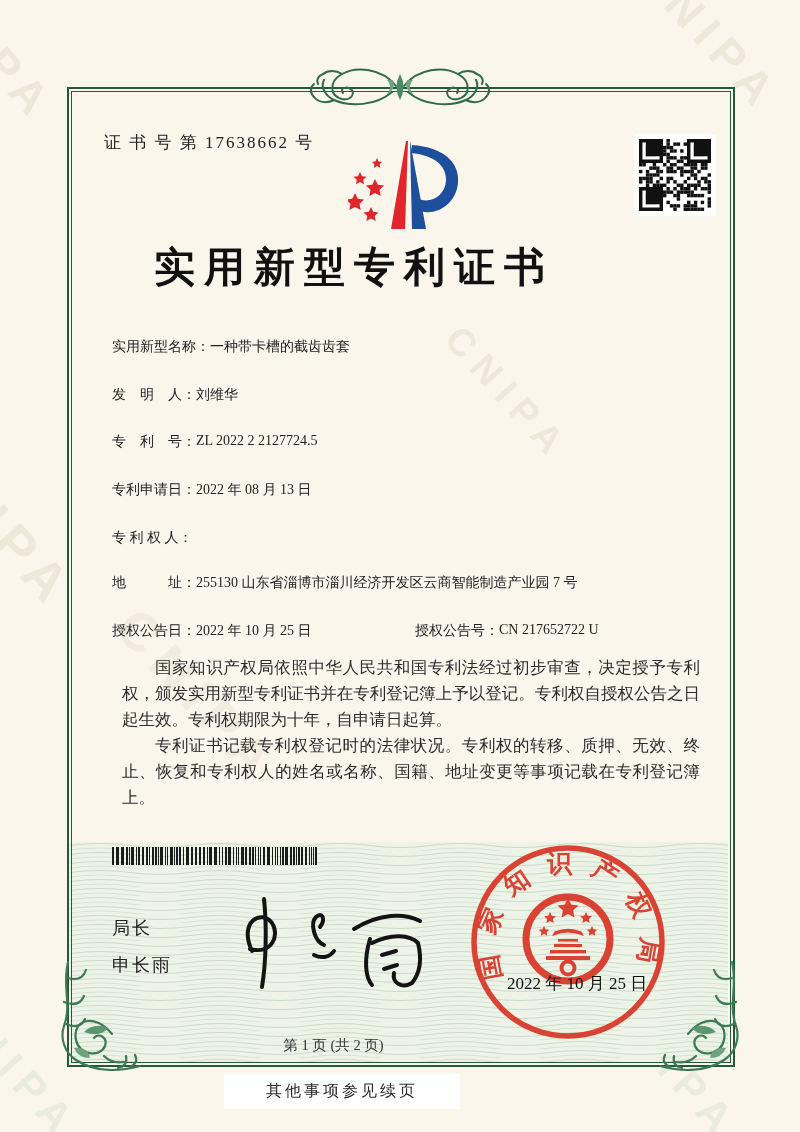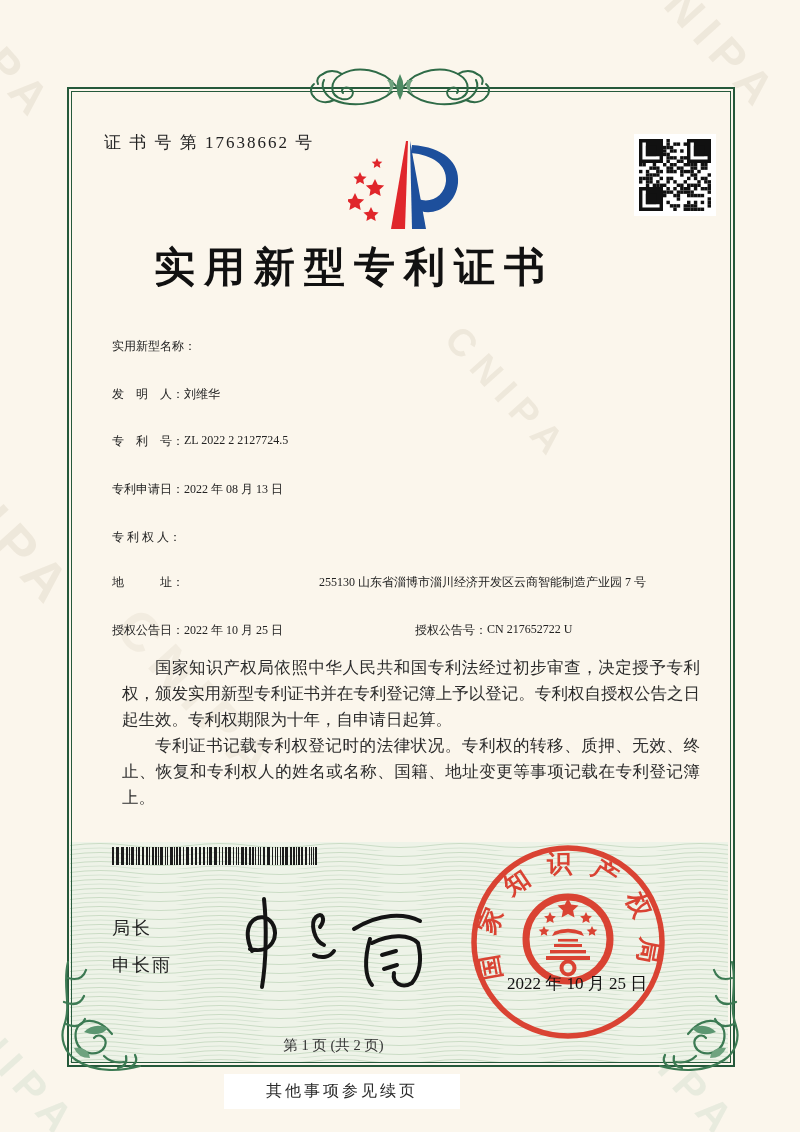--- a/index.html
+++ b/index.html
@@ -30,21 +30,21 @@
   .ornament{z-index:4;pointer-events:none;}
   
   #cert-number{left:104px;top:131px;z-index:5;font-size:17px;letter-spacing:2px;color:#222;}
   #logo{left:348px;top:133px;z-index:5;}
   #qr{left:634px;top:134px;width:82px;height:82px;background:#fff;z-index:5;padding:5px;box-sizing:border-box;}
   #doc-title{
     left:0;top:240px;width:708px;z-index:5;text-align:center;
     font-size:41px;font-weight:900;letter-spacing:9px;color:#111;
   }
   
-  .row{position:absolute;left:112px;z-index:5;font-size:12px;color:#222;display:flex;text-align:right;}
+  .row{position:absolute;left:112px;z-index:5;font-size:14px;color:#222;display:flex;}
   .row .lbl{white-space:pre;flex:0 0 auto;}
   .row .val{white-space:pre-wrap;}
   #row-addr .val{width:462px;}
   #grant-no-pair{left:415px;}
   
   #paras{left:122px;top:655px;width:578px;z-index:5;font-size:16.5px;line-height:26px;color:#2b2b2b;}
   #paras p{margin:0;text-indent:2em;text-align:justify;}
   
   #barcode{left:112px;top:847px;z-index:5;}
   #signer{left:112px;top:916px;z-index:5;font-size:18px;color:#222;}
@@ -304,20 +304,21 @@
         <rect x="51" y="60" width="3" height="3"></rect>
         <rect x="54" y="60" width="3" height="3"></rect>
       </g>
   </g>
 </svg>
 
 <div id="doc-title" class="abs">实用新型专利证书</div>
 
 <div class="row" style="top:338px;">
   <span class="lbl">实用新型名称：</span>
+  <span class="val">一种带卡槽的截齿齿套</span>
 </div>
 <div class="row" style="top:386px;">
   <span class="lbl">发　明　人：</span>
   <span class="val">刘维华</span>
 </div>
 <div class="row" style="top:433px;">
   <span class="lbl">专　利　号：</span>
   <span class="val">ZL 2022 2 2127724.5</span>
 </div>
 <div class="row" style="top:481px;">

